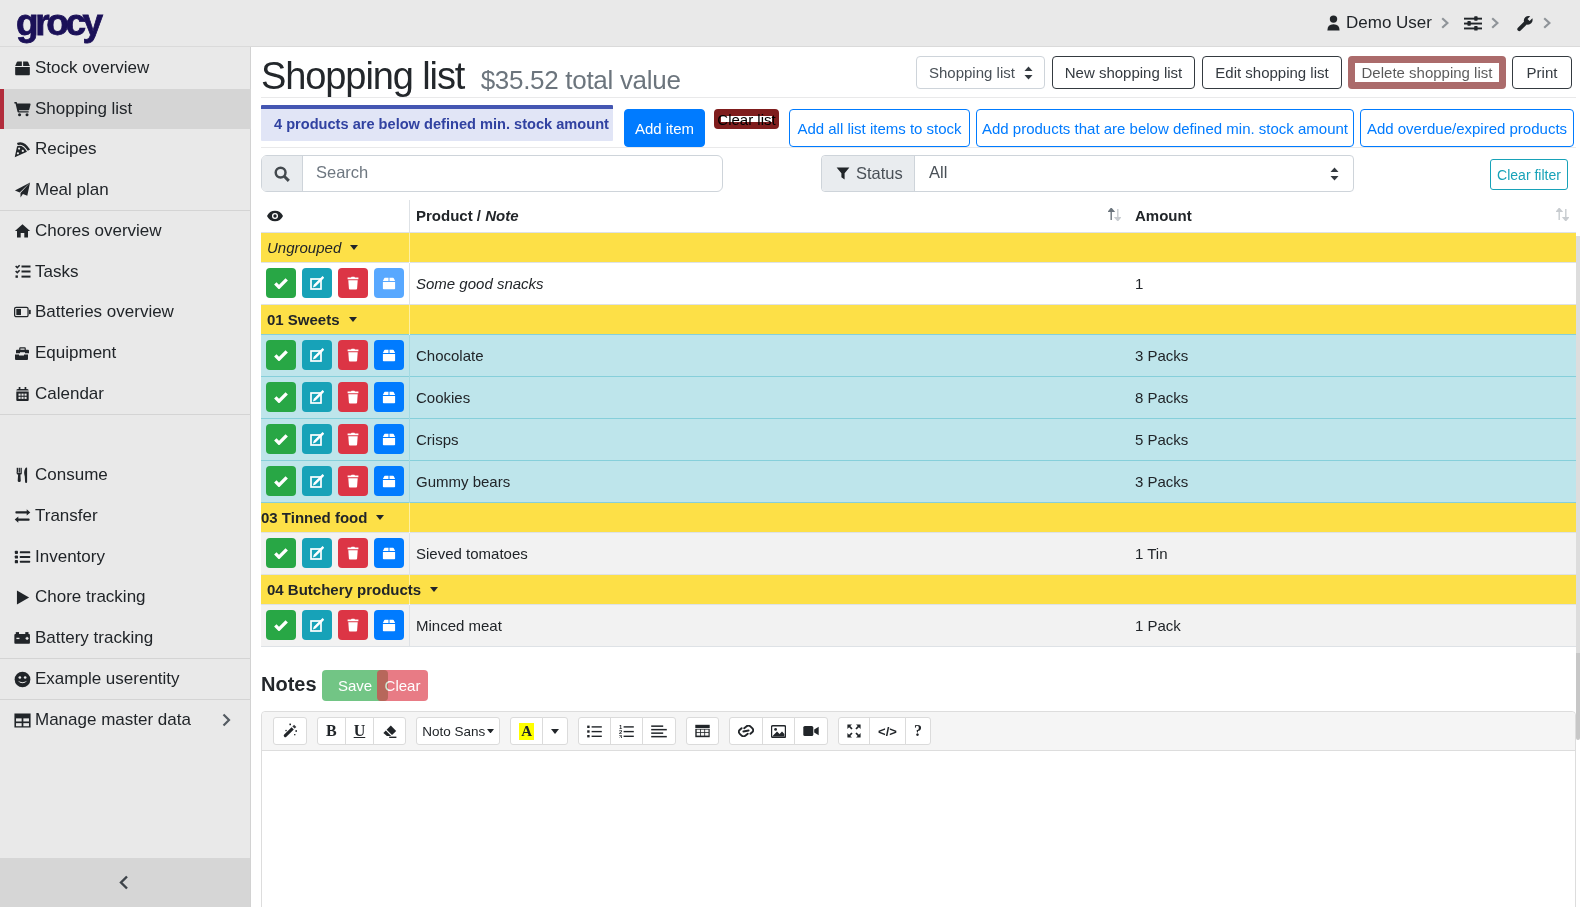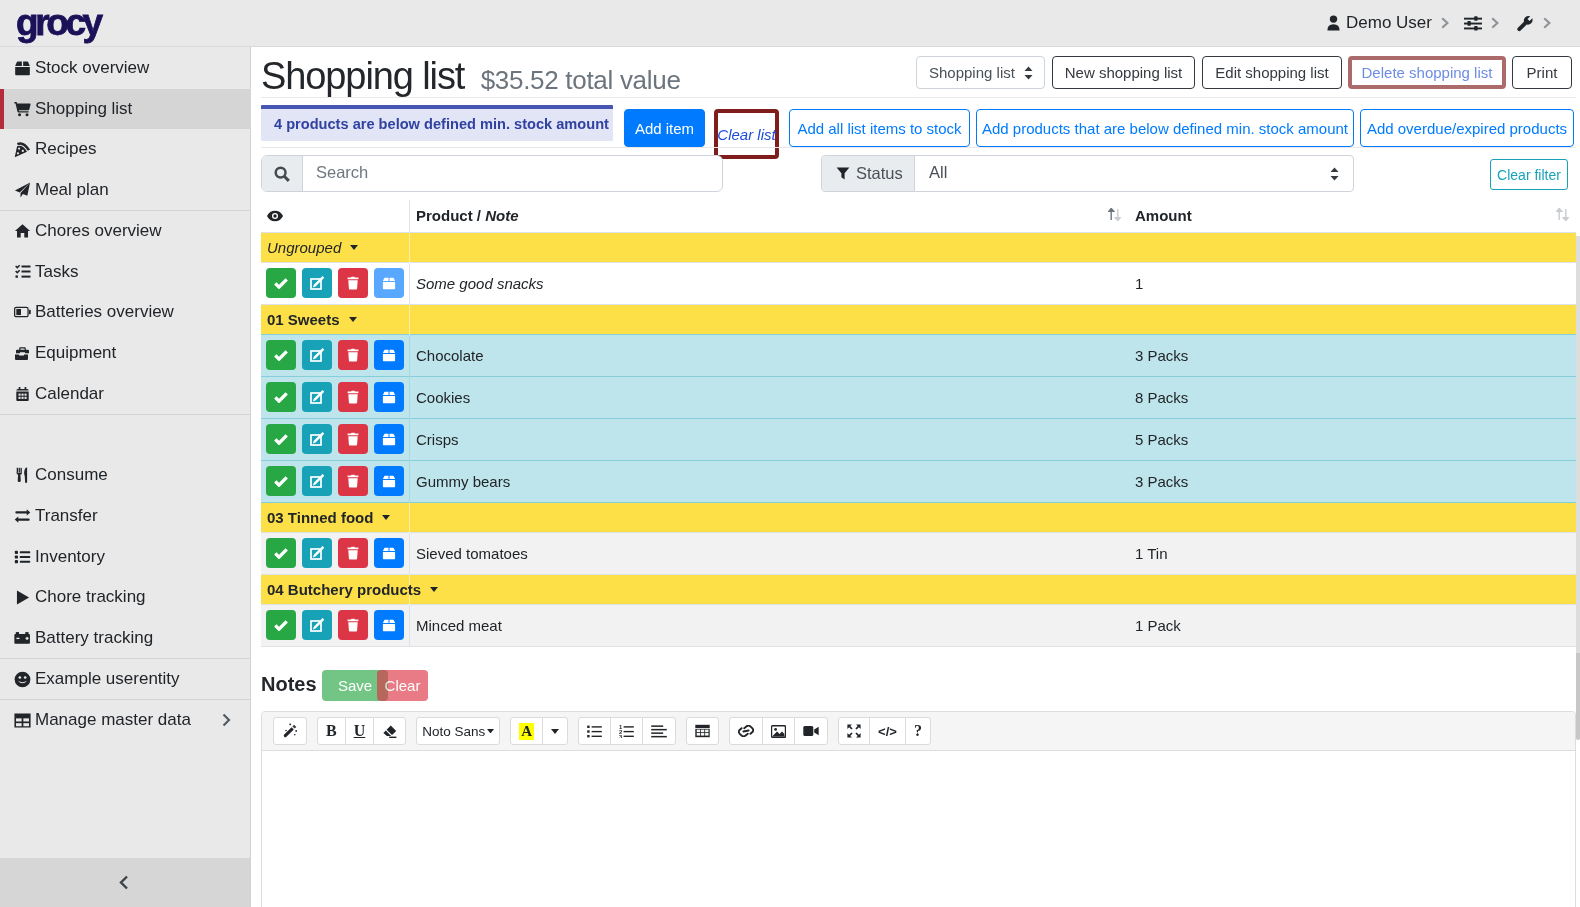--- a/index.html
+++ b/index.html
@@ -26,21 +26,21 @@
   align-items:center; font-size:17px; color:#212529; padding-left:14px; }
 .nav-item .ic { width:17px; height:17px; margin-right:4px; flex:none; display:flex; align-items:center; justify-content:center; }
 .nav-item.active { background:#d5d5d5; border-left:4px solid #b22c3c; padding-left:10px; }
 .nav-div { position:absolute; left:0; width:251px; height:0; border-top:1px solid #d4d4d4; }
 
 
 .btn { position:absolute; display:flex; align-items:center; justify-content:center;
   border-radius:4px; font-size:15px; white-space:nowrap; }
 .btn-outline-dark { border:1px solid #343a40; color:#343a40; background:#fff; }
 .btn-outline-primary { border:1px solid #007bff; color:#007bff; background:#fff; }
-.btn-outline-danger { border:4px solid #7f1d1d; color:#1d4ed8; background:#fff; }
+.btn-outline-danger { border:7px solid #7f1d1d; color:#000000; background:#fff; }
 .btn-primary { background:#007bff; color:#fff; border:1px solid #007bff; }
 .hr { position:absolute; height:0; border-top:1px solid #e9e9ea; }
 
 
 #tbl { position:absolute; left:261px; top:200px; width:1315px;
   border-collapse:collapse; table-layout:fixed; font-size:15px; }
 #tbl td, #tbl th { border-top:1px solid #dee2e6; vertical-align:middle; padding:0; }
 #tbl thead th { border-top:none; border-bottom:1px solid #dee2e6; height:32px;
   text-align:left; font-size:15px; }
 #tbl .c1 { border-right:1px solid #dee2e6; }
@@ -303,21 +303,21 @@
 <div class="btn btn-outline-dark" style="left:1052px;top:56px;width:143px;height:33px;">New shopping list</div>
 <div class="btn btn-outline-dark" style="left:1202px;top:56px;width:140px;height:33px;">Edit shopping list</div>
 <div class="btn btn-outline-danger" style="left:1348px;top:56px;width:158px;height:33px;opacity:0.65;">Delete shopping list</div>
 <div class="btn btn-outline-dark" style="left:1512px;top:56px;width:60px;height:33px;">Print</div>
 
 <div class="abs" style="left:261px;top:105px;width:352px;height:36px;background:#e1e5f6;border-top:4px solid #4456b2;border-radius:1px;">
   <div style="position:absolute;left:13px;top:7px;font-size:14.6px;font-weight:bold;color:#3142a1;white-space:nowrap;">4 products are below defined min. stock amount</div>
 </div>
 
 <div class="btn btn-primary" style="left:624px;top:109px;width:81px;height:38px;">Add item</div>
-<div class="btn btn-outline-danger" style="left:714px;top:109px;width:65px;height:50px;font-style:italic;">Clear list</div>
+<div class="btn btn-outline-danger" style="left:714px;top:109px;width:65px;height:20px;">Clear list</div>
 <div class="btn btn-outline-primary" style="left:789px;top:109px;width:181px;height:38px;">Add all list items to stock</div>
 <div class="btn btn-outline-primary" style="left:976px;top:109px;width:378px;height:38px;">Add products that are below defined min. stock amount</div>
 <div class="btn btn-outline-primary" style="left:1360px;top:109px;width:214px;height:38px;">Add overdue/expired products</div>
 <div class="hr" style="left:261px;top:147px;width:1315px;"></div>
 
 <div class="abs" style="left:261px;top:155px;width:462px;height:37px;border:1px solid #ced4da;border-radius:6px;background:#fff;">
   <div style="position:absolute;left:0;top:0;width:41px;height:35px;background:#e9ecef;border-right:1px solid #ced4da;border-radius:4px 0 0 4px;display:flex;align-items:center;justify-content:center;">
     <svg width="16" height="16" viewBox="0 0 15 15">
         <circle cx="6.2" cy="6.2" r="4.6" fill="none" stroke="#43494e" stroke-width="2.3"></circle>
         <line x1="9.8" y1="9.8" x2="13.9" y2="13.9" stroke="#43494e" stroke-width="2.8"></line>
@@ -565,21 +565,21 @@
                   <path d="M0.9 5.1 L13.1 5.1 L13.1 11.5 Q13.1 12.3 12.3 12.3 L1.7 12.3 Q0.9 12.3 0.9 11.5 Z"></path>
                 </g>
               </svg>
             </div>
 </div>
         </td>
         <td><span class="pname">Gummy bears</span></td>
         <td><span style="padding-left:7px;">3 Packs</span></td>
       </tr>
 <tr class="grp">
-        <td class="c1" style="border-top-color:#86cfda;"><span style="padding-left:6px;font-weight:bold;">03 Tinned food<span class="caret-d"></span></span></td>
+        <td class="c1" style="border-top-color:#86cfda;"><span style="font-weight:bold;">03 Tinned food<span class="caret-d"></span></span></td>
         <td colspan="2" style="border-top-color:#86cfda;"></td>
       </tr>
 <tr class="data stripe">
         <td class="c1">
           <div class="rowbtns">
   <div class="rbtn rb-g">
               <svg width="14" height="12" viewBox="0 0 14 12">
                 <path d="M1.3 6.4 L5 10.1 L12.7 2.4" fill="none" stroke="#fff" stroke-width="3.4"></path>
               </svg>
             </div>

